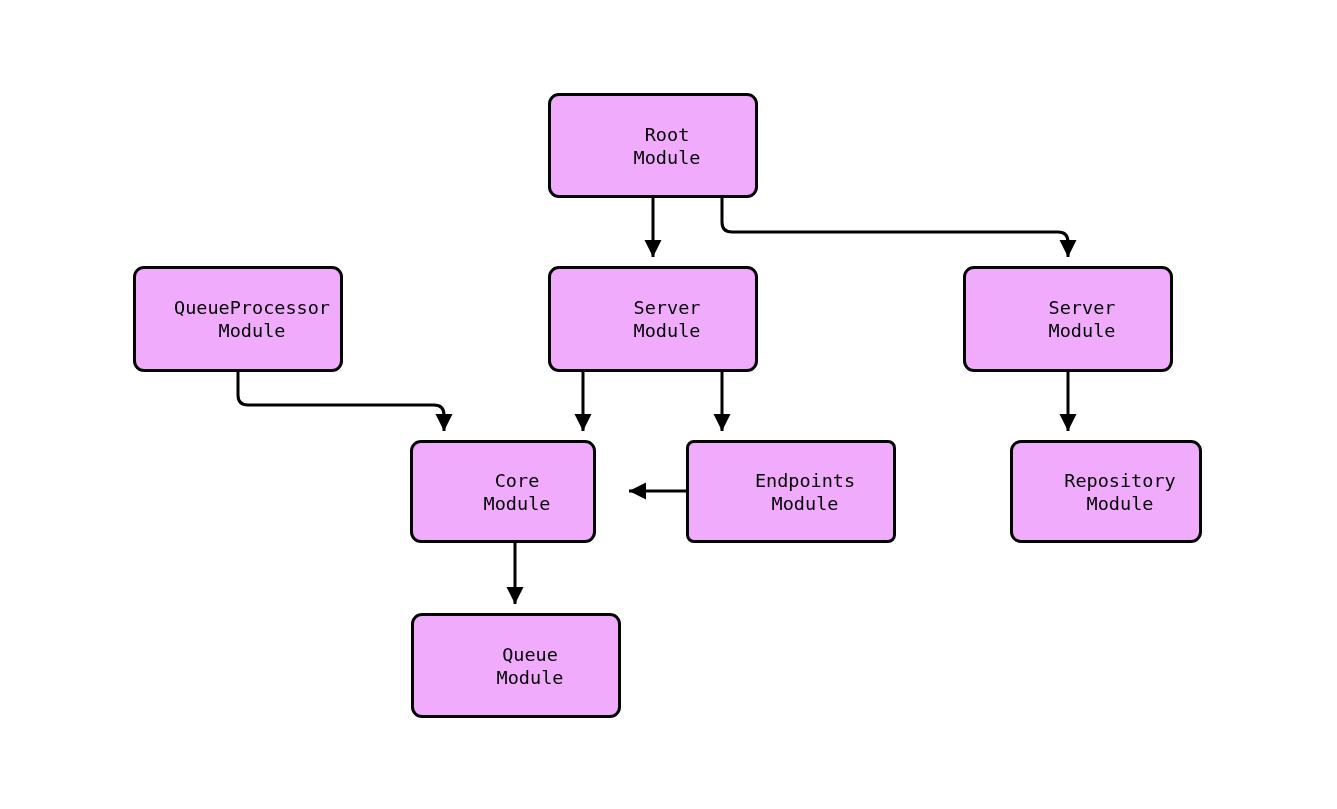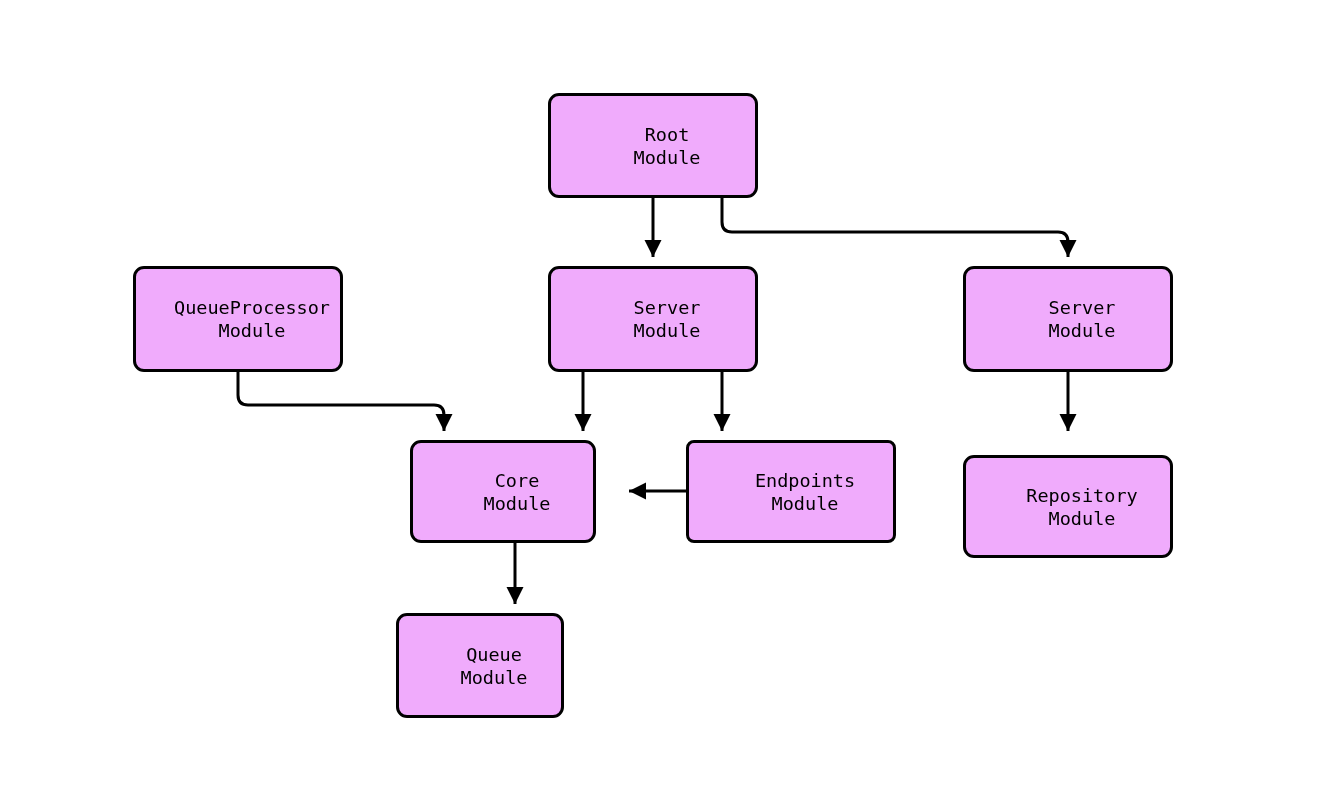--- a/index.html
+++ b/index.html
@@ -105,23 +105,23 @@
   <div class="node" style="left: 410px; top: 440px; width: 186px; height: 103px;">
     <span class="node-line">Core</span>
     <span class="node-line">Module</span>
   </div>
 
   <div class="node" style="left: 686px; top: 440px; width: 210px; height: 103px; border-radius: 8px;">
     <span class="node-line">Endpoints</span>
     <span class="node-line">Module</span>
   </div>
 
-  <div class="node" style="left: 963px; top: 440px; width: 210px; height: 103px; margin-top: 15px;">
+  <div class="node" style="left: 1010px; top: 440px; width: 192px; height: 103px;">
     <span class="node-line">Repository</span>
     <span class="node-line">Module</span>
   </div>
 
-  <div class="node" style="left: 396px; top: 613px; width: 168px; height: 105px;">
+  <div class="node" style="left: 411px; top: 613px; width: 210px; height: 105px;">
     <span class="node-line">Queue</span>
     <span class="node-line">Module</span>
   </div>
 
 </div>
 
 </body></html>

